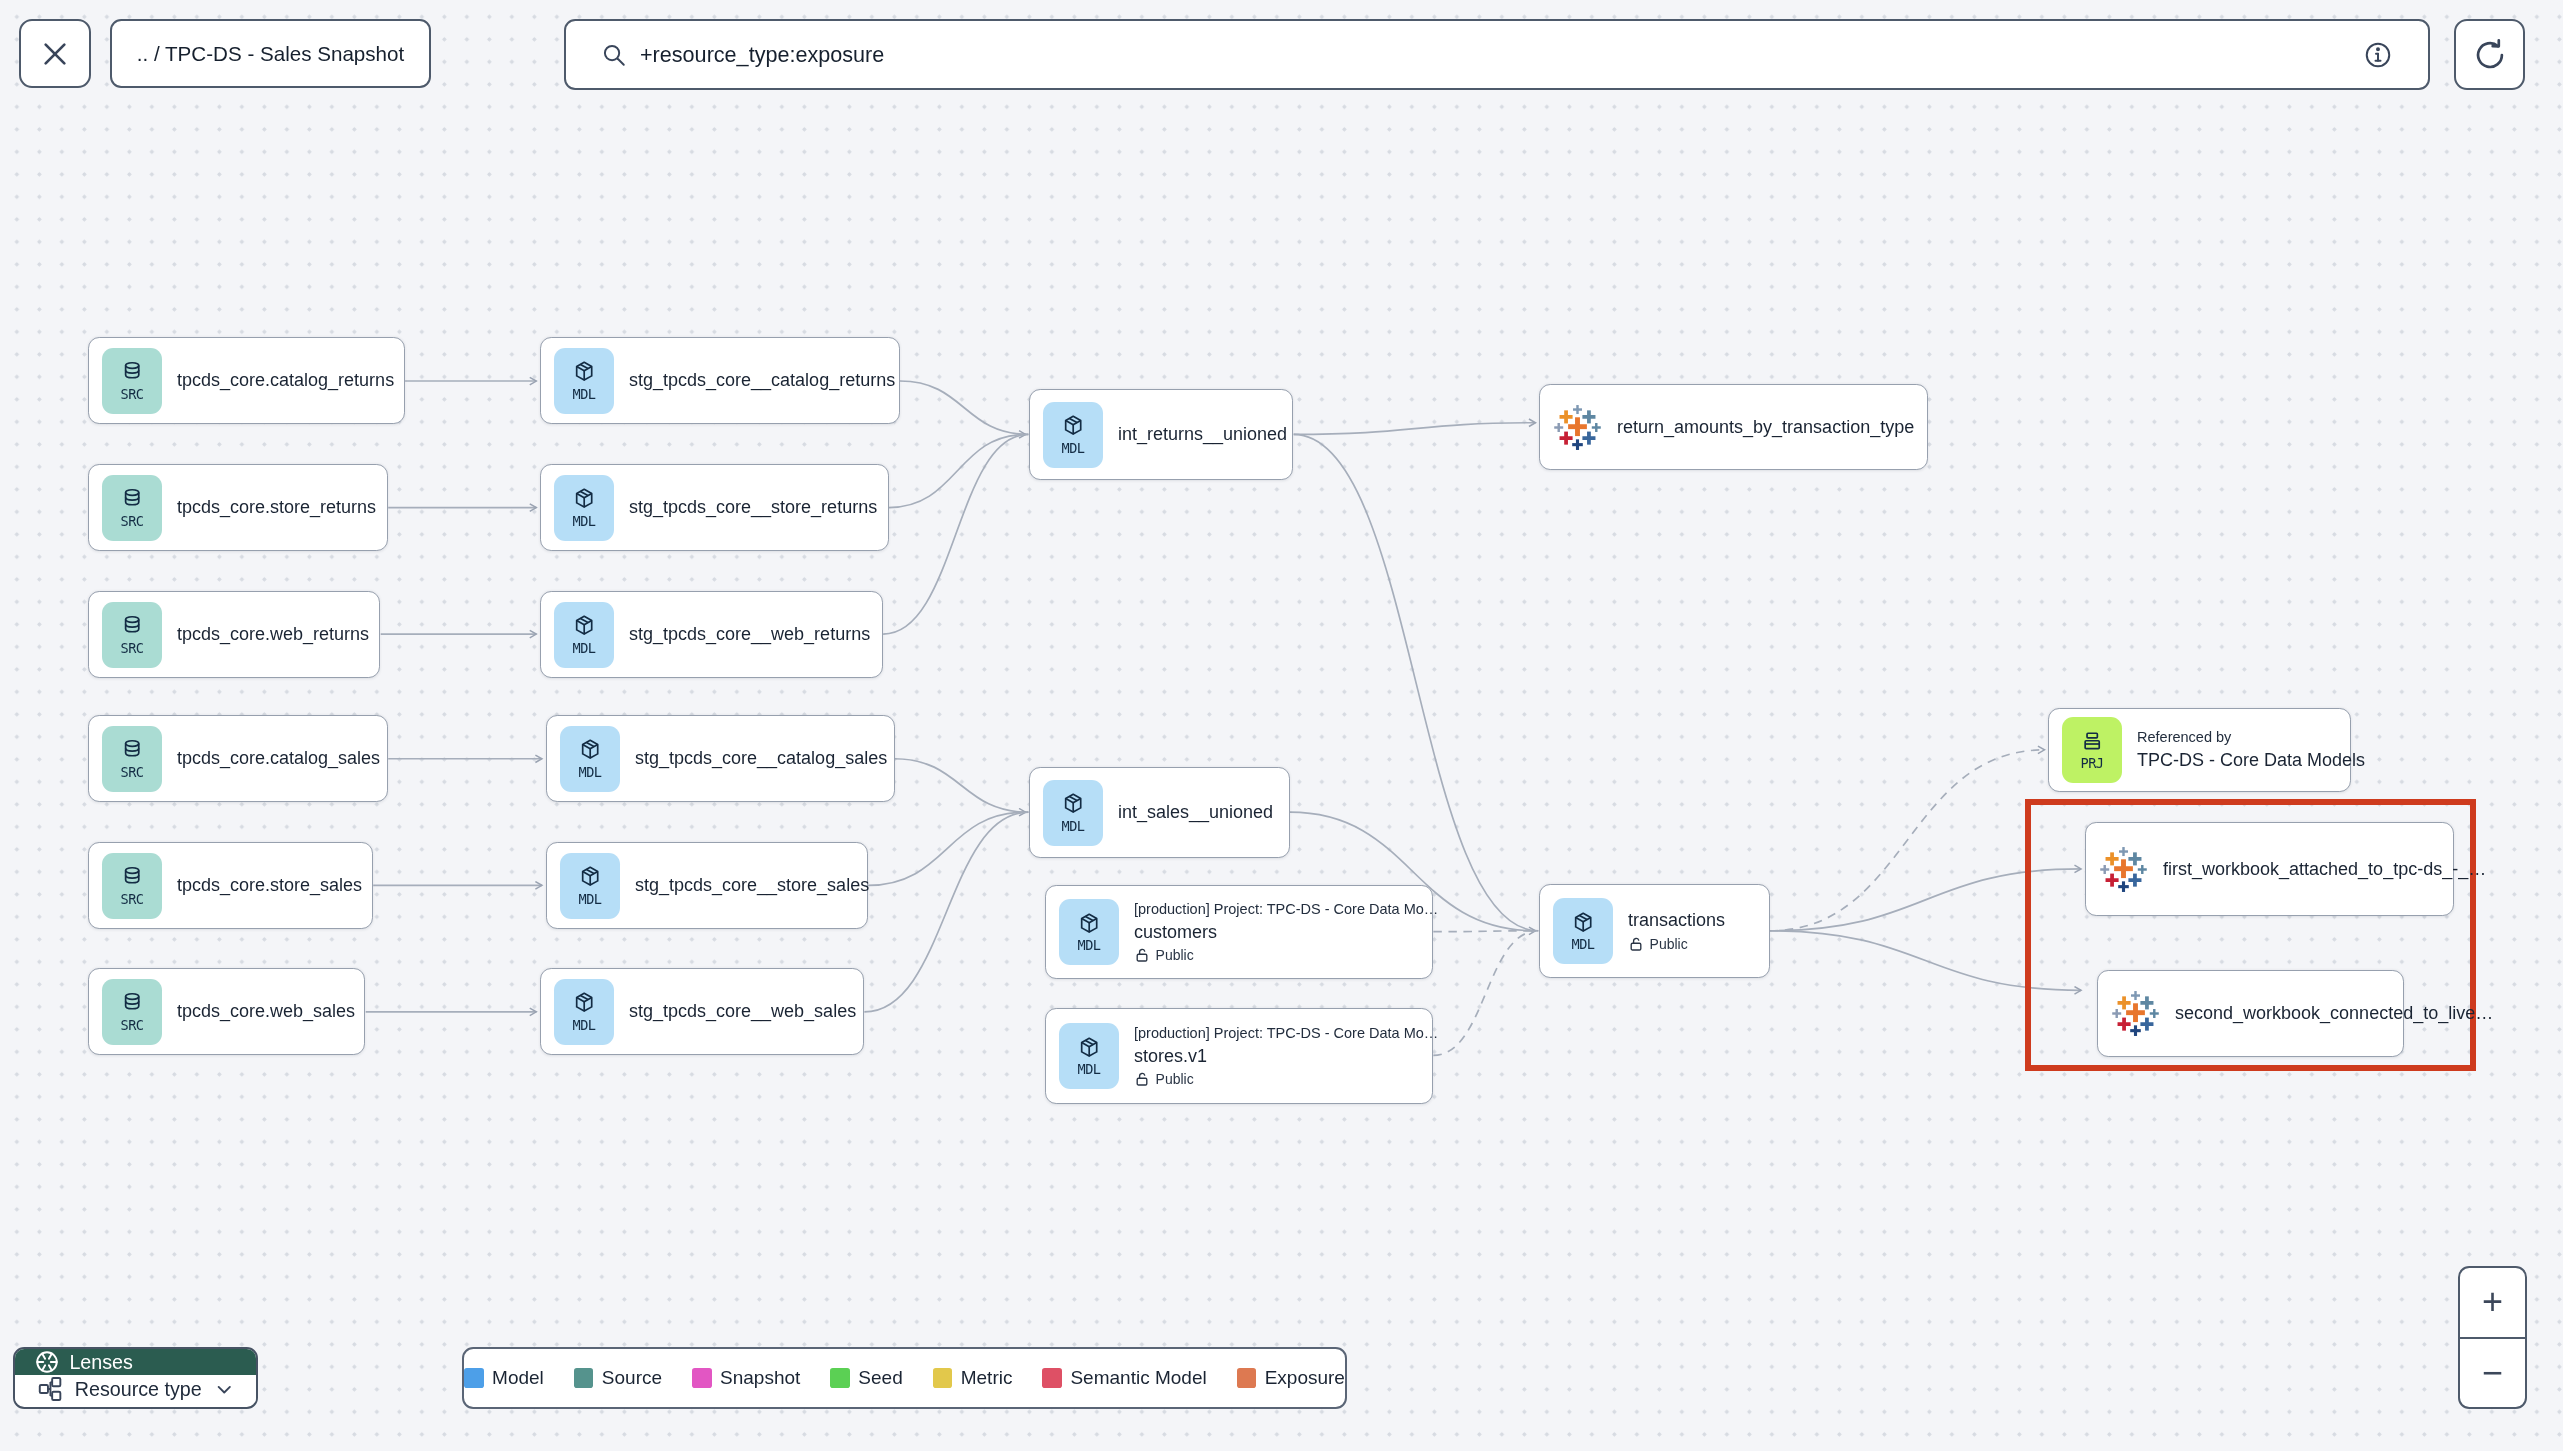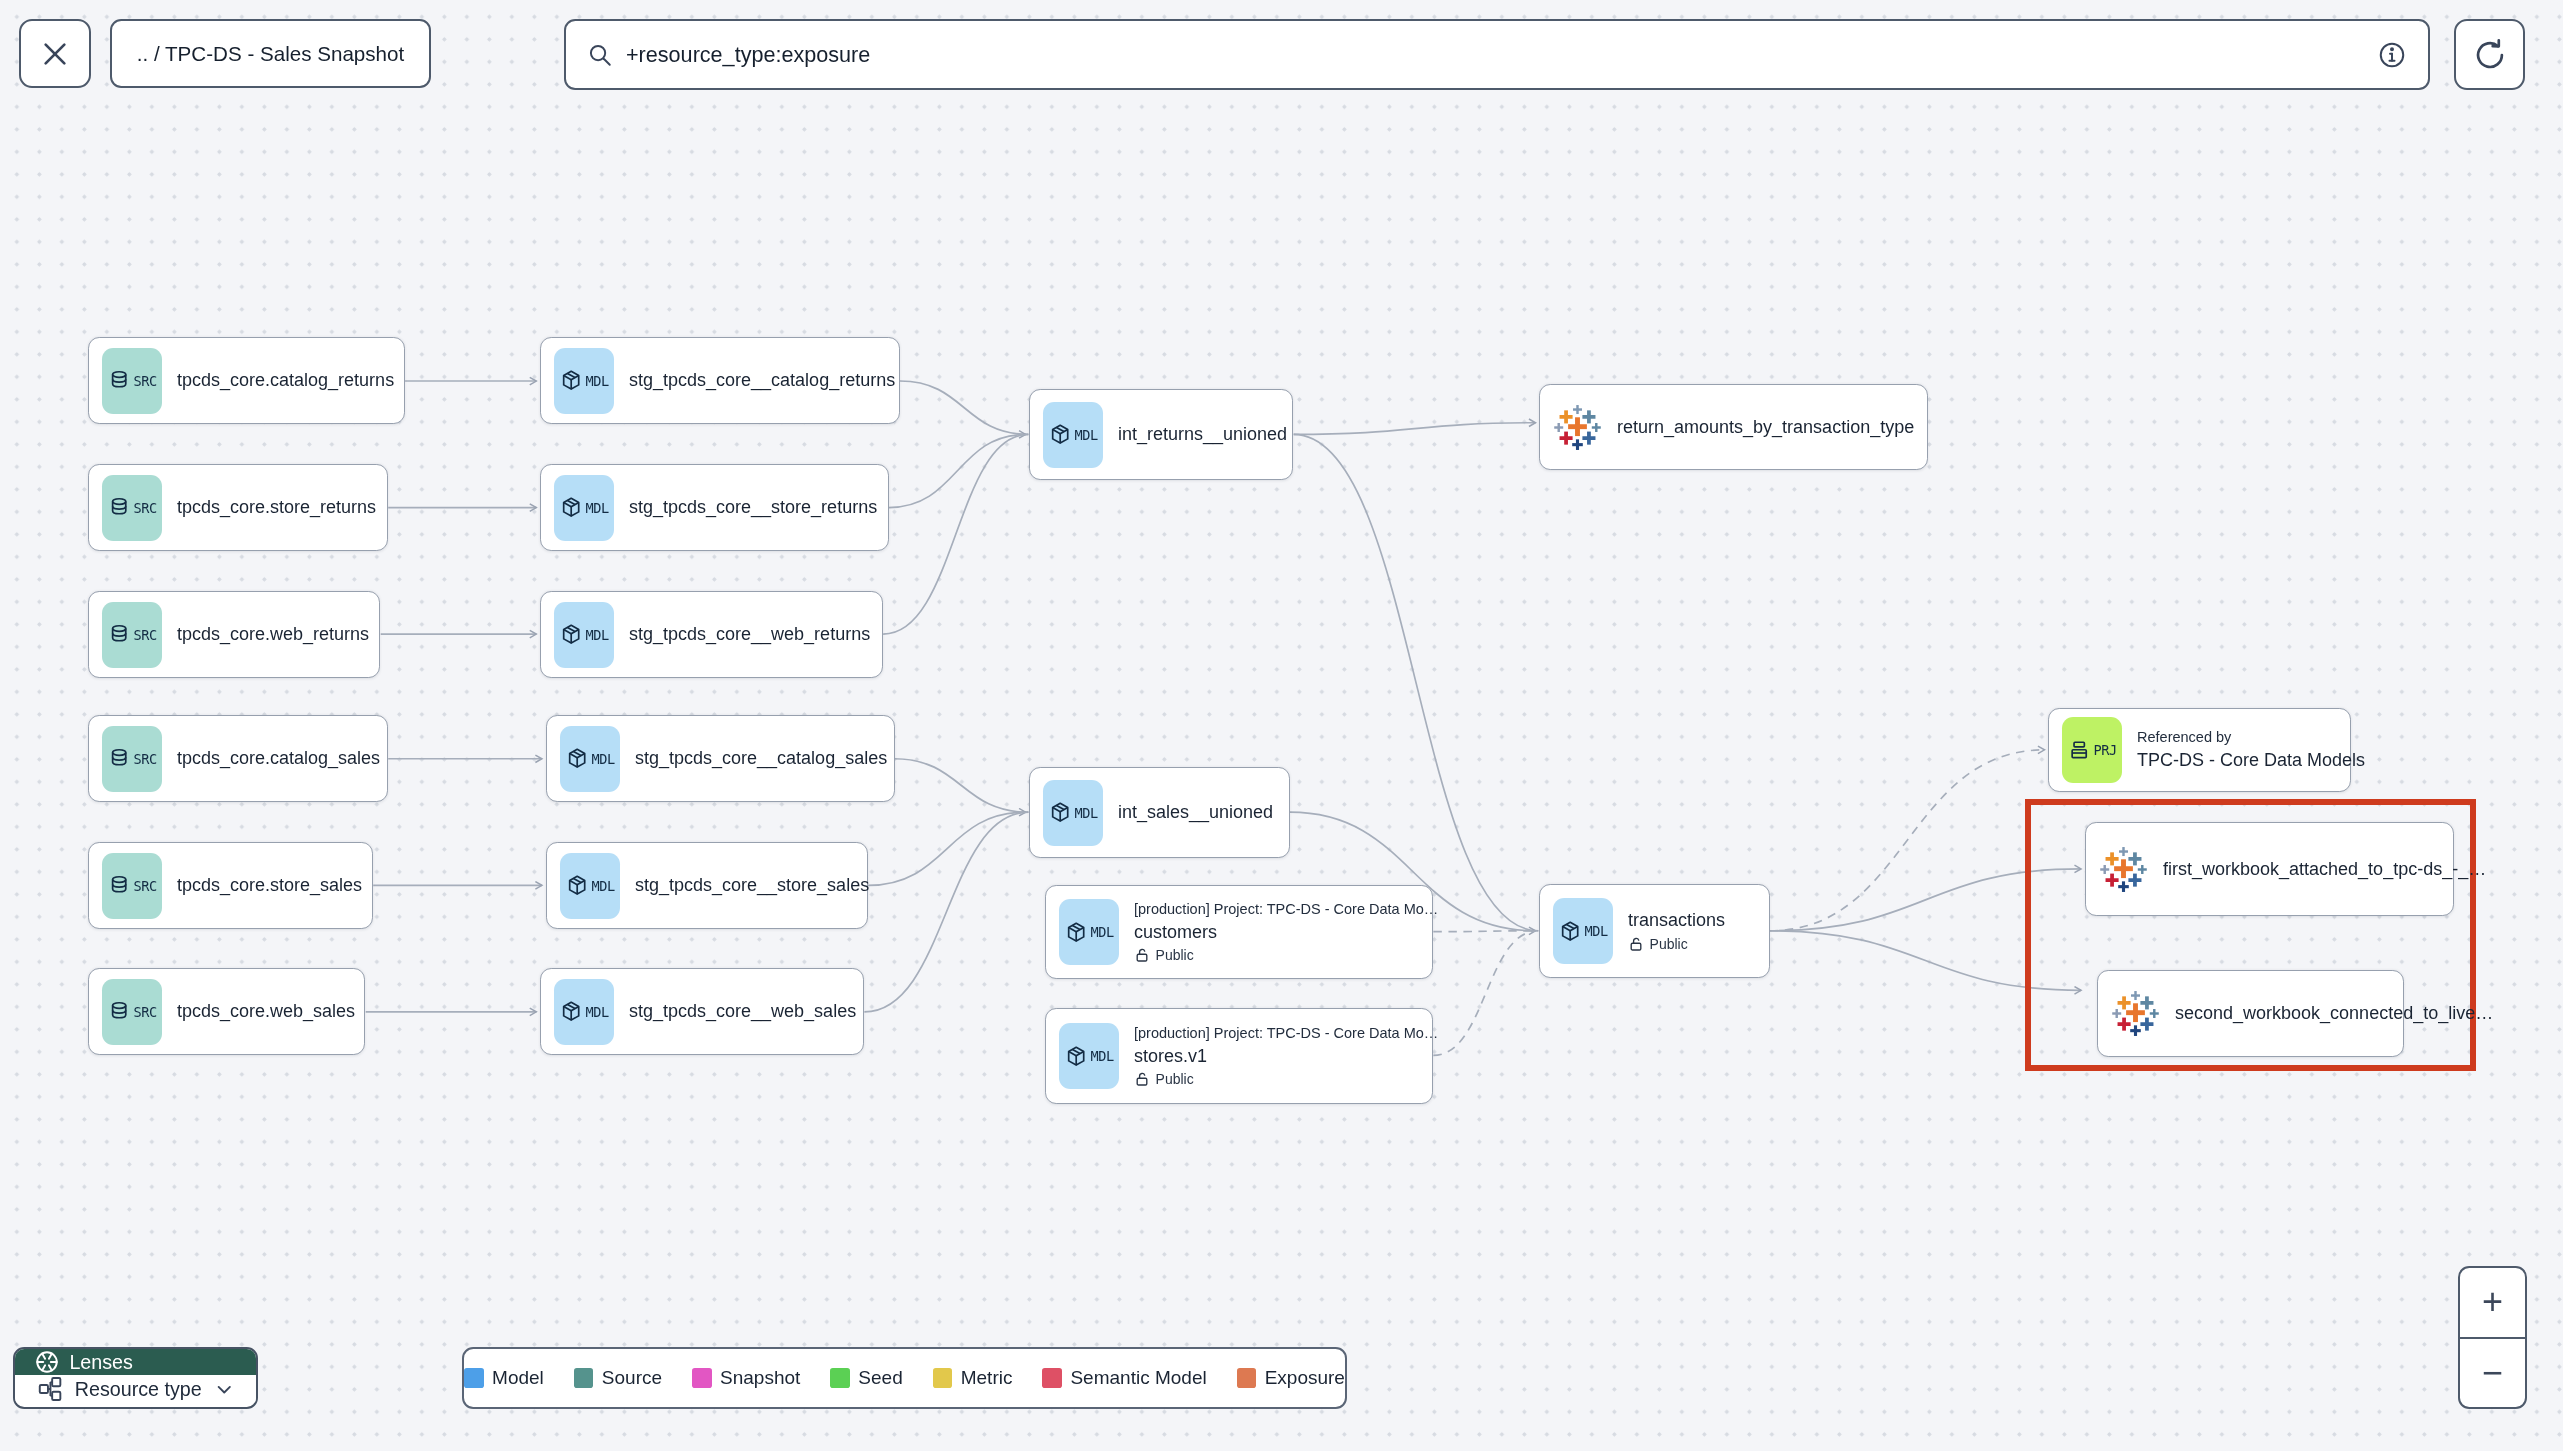--- a/index.html
+++ b/index.html
@@ -13,32 +13,32 @@
   
   .tb-btn { position:absolute; background:#fff; border:2.3px solid #4e5a6b;
     border-radius:13px; display:flex; align-items:center; justify-content:center;
     cursor:pointer; }
   #breadcrumb { position:absolute; left:110px; top:19px; width:321px; height:69px;
     background:#fff; border:2.3px solid #4e5a6b; border-radius:11.2px;
     display:flex; align-items:center; justify-content:center;
     font-size:20.6px; color:#16202e; }
   #search-box { position:absolute; left:564px; top:19px; width:1866px; height:71px;
     background:#fff; border:2.3px solid #4e5a6b; border-radius:11.2px;
-    display:flex; align-items:center; padding:0 21px; gap:13px; }
+    display:flex; align-items:center; padding:0 35px; gap:13px; }
   #search-box input { flex:1; border:none; outline:none; font-size:21.6px;
     color:#16202e; font-family:"Liberation Sans", sans-serif; background:transparent; }
   .icon { display:inline-flex; align-items:center; justify-content:center; flex:0 0 auto; }
   .icon svg { display:block; }
 
   
   .node { position:absolute; background:#fff; border:1.9px solid #97a0ae;
     border-radius:11.2px; box-shadow:0 0.9px 2.8px rgba(25,35,55,.10);
     display:flex; align-items:center; padding:0 13px; gap:15px; cursor:pointer; z-index:3; }
   .badge { width:60px; height:66px; border-radius:11.2px; display:flex;
-    flex-direction:row; align-items:center; justify-content:center; gap:1.9px; flex:0 0 auto; }
+    flex-direction:column; align-items:center; justify-content:center; gap:1.9px; flex:0 0 auto; }
   .badge .blabel { font-family:"DejaVu Sans Mono", monospace; font-size:13.6px;
     color:#132c44; letter-spacing:-0.5px; }
   .badge-src { background:#aadcd3; }
   .badge-mdl { background:#b6def7; }
   .badge-prj { background:#bef264; }
   .ntext { display:flex; flex-direction:column; justify-content:flex-end; min-width:0; }
   .ntitle { font-size:18px; color:#1a2433; white-space:nowrap; }
   .nsuper { font-size:14.5px; color:#232e3e; white-space:nowrap; margin-bottom:4.7px; }
   .naccess { display:flex; align-items:center; gap:5.6px; font-size:14px;
     color:#2a3545; margin-top:4.7px; }

